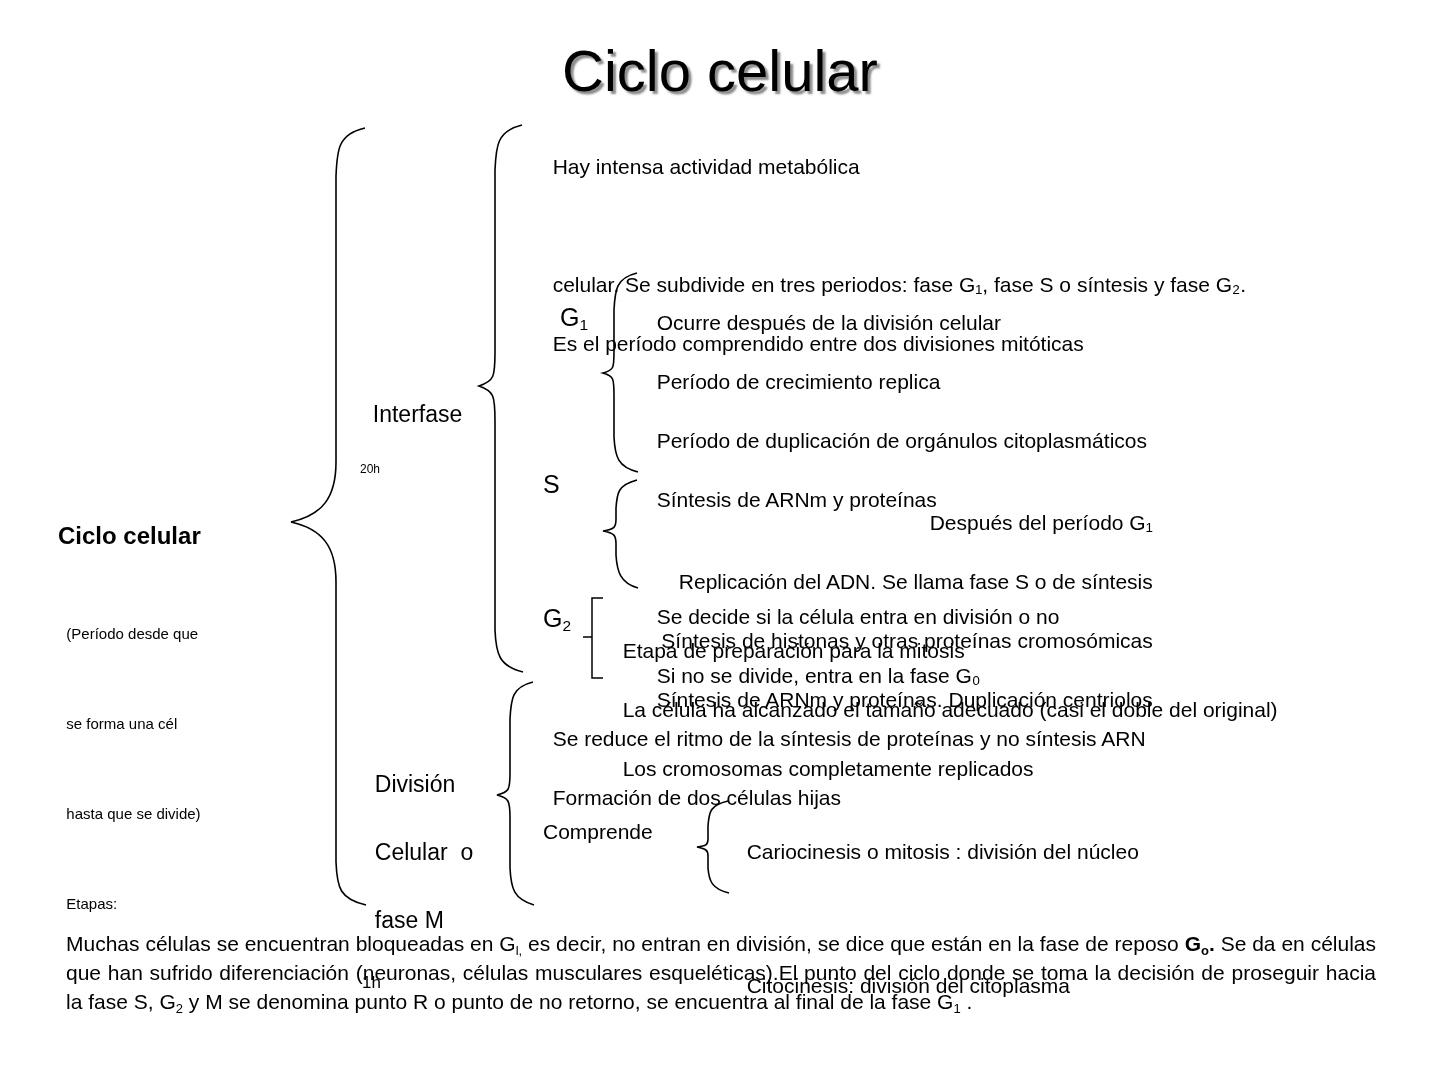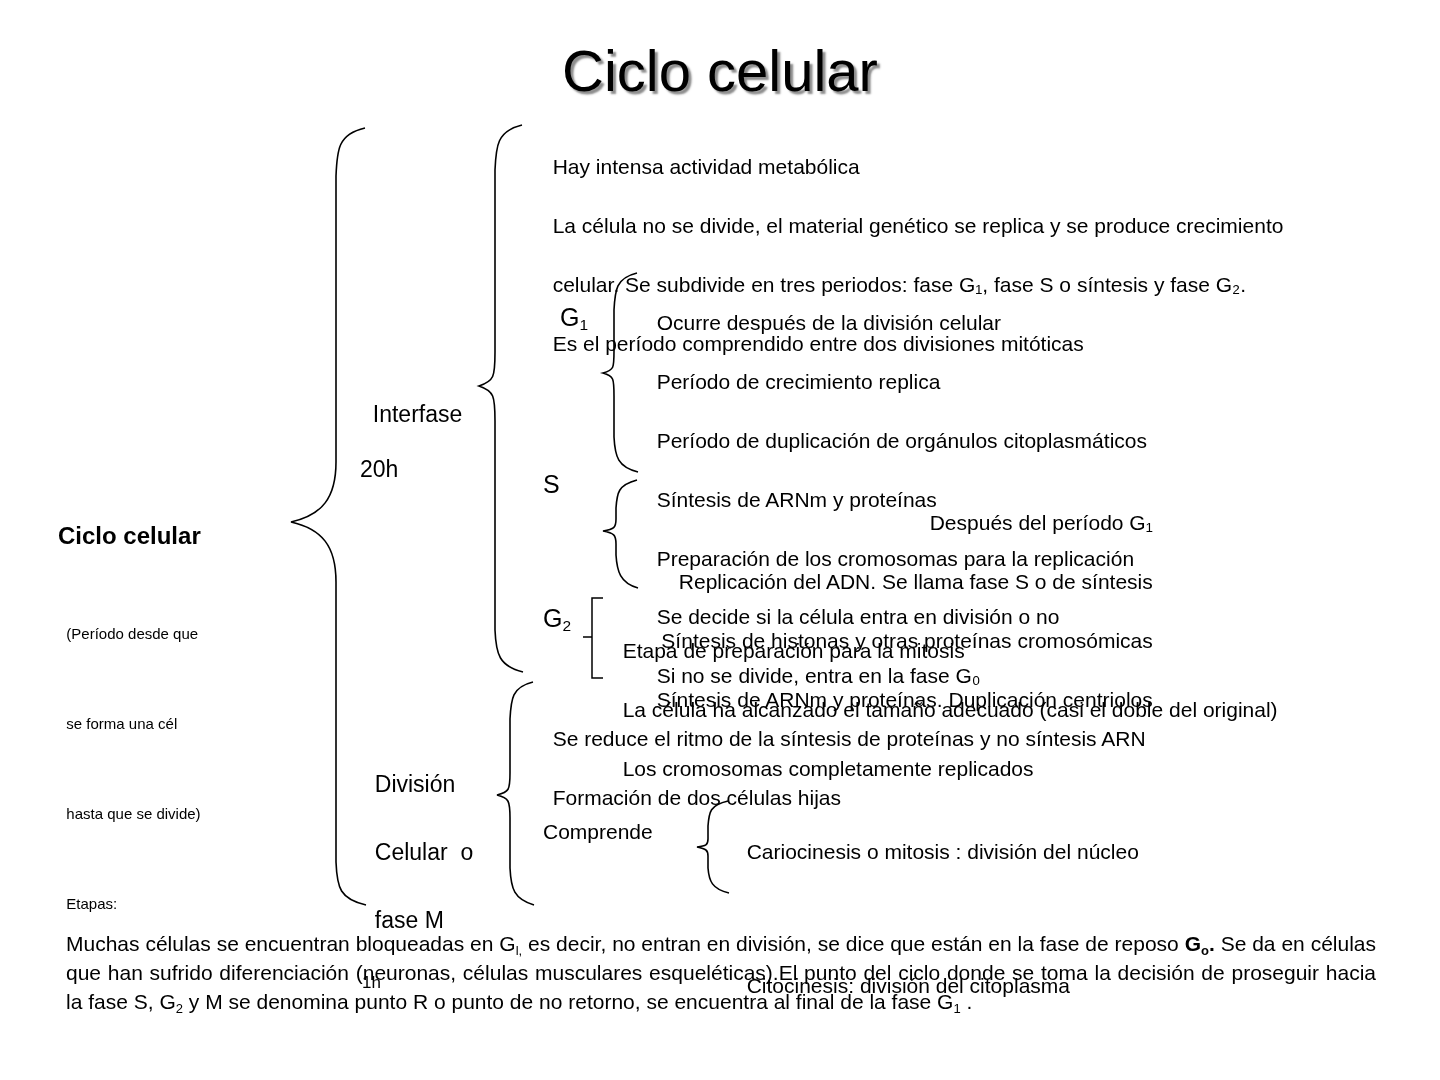--- a/index.html
+++ b/index.html
@@ -61,21 +61,21 @@
   }
 
   
   #interfase-label {
     left: 360px; top: 371px;
     font-size: 23px;
     line-height: 29px;
     white-space: pre;
   }
   #interfase-label .sub-h {
-    font-size: 23px;
+    font-size: 12px;
     line-height: 22px;
     display: block;
   }
   #division-label {
     left: 362px; top: 733px;
     font-size: 23px;
     line-height: 34px;
     white-space: pre;
   }
   #division-label .sub-h {
@@ -206,31 +206,31 @@
 </div>
 
 <div class="abs" id="comprende-label">Comprende</div>
 
 <div class="abs phase-label" id="g1-label"><span>G</span><sub>1</sub></div>
 <div class="abs phase-label" id="s-label"><span>S</span></div>
 <div class="abs phase-label" id="g2-label"><span>G</span><sub>2</sub></div>
 
 <div class="abs txt" id="interfase-text">
   <span class="line">Hay intensa actividad metabólica</span><br>
-  <span class="line">La célula no se divide, el material genético se replica y se produce crecimiento</span><br>
+  <br>
   <span class="line">celular. Se subdivide en tres periodos: fase G₁, fase S o síntesis y fase G₂.</span><br>
   <span class="line">Es el período comprendido entre dos divisiones mitóticas</span>
 </div>
 
 <div class="abs txt" id="g1-text">
   <span class="line">Ocurre después de la división celular</span><br>
   <span class="line">Período de crecimiento replica</span><br>
   <span class="line">Período de duplicación de orgánulos citoplasmáticos</span><br>
   <span class="line">Síntesis de ARNm y proteínas</span><br>
-  <span class="line">Preparación de los cromosomas para la replicación</span><br>
+  <br>
   <span class="line">Se decide si la célula entra en división o no</span><br>
   <span class="line">Si no se divide, entra en la fase G₀</span>
 </div>
 
 <div class="abs txt" id="s-text">
   <span class="line">Después del período G₁</span><br>
   <span class="line bold">Replicación del ADN. Se llama fase S o de síntesis</span><br>
   <span class="line">Síntesis de histonas y otras proteínas cromosómicas</span><br>
   <span class="line">Síntesis de ARNm y proteínas. Duplicación centriolos</span>
 </div>

